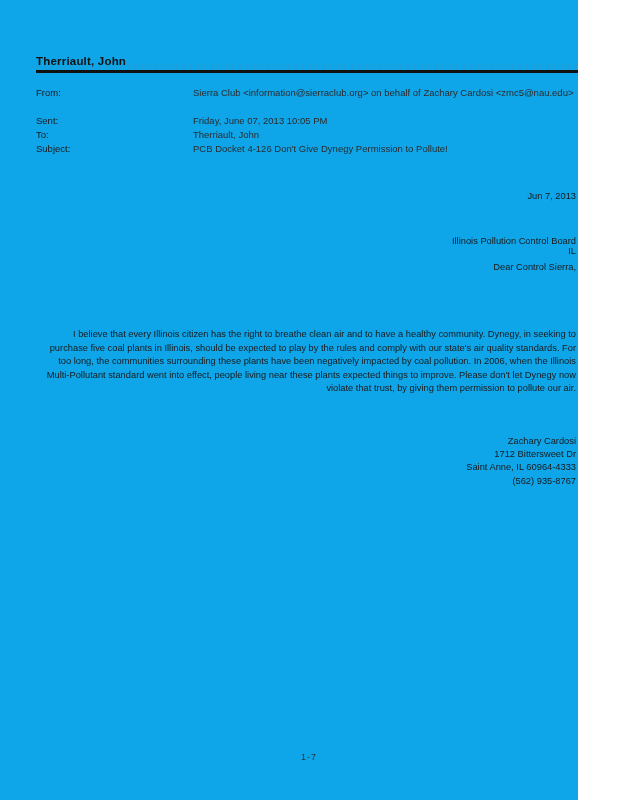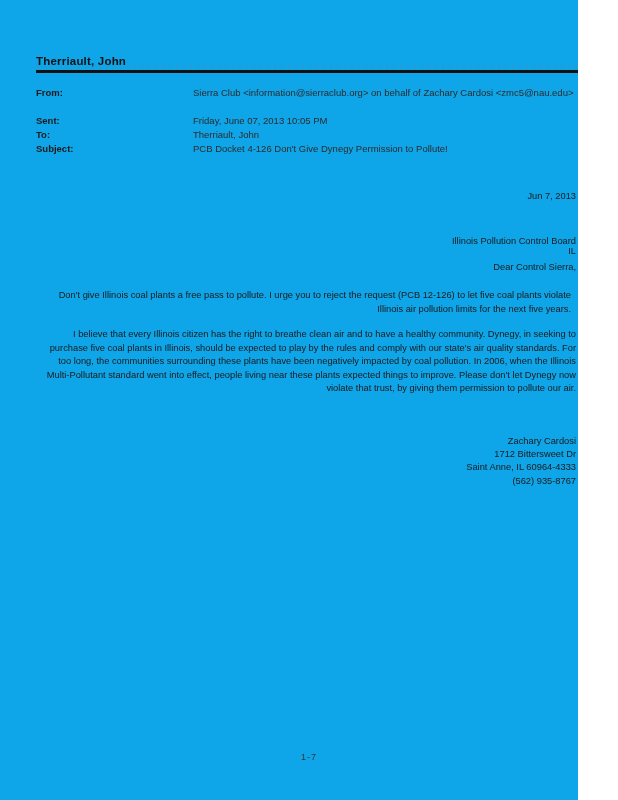--- a/index.html
+++ b/index.html
@@ -54,21 +54,21 @@
     opacity: 0.55;
   }
   .hdr {
     position: absolute;
     font-size: 9.5px;
     color: #1a1a1a;
     line-height: 13px;
   }
   .hdr-label {
     left: 36px;
-    font-weight: bold;
+    font-weight: normal;
   }
   .hdr-value {
     left: 193px;
     width: 392px;
   }
   .r1 { top: 86px; }
   .r2 { top: 114px; }
   .r3 { top: 128px; }
   .r4 { top: 142px; }
 
@@ -121,21 +121,20 @@
   <div class="hdr hdr-label r3">To:</div>
   <div class="hdr hdr-value r3 faint">Therriault, John</div>
 
   <div class="hdr hdr-label r4">Subject:</div>
   <div class="hdr hdr-value r4 faint">PCB Docket 4-126    Don't Give Dynegy Permission to Pollute!</div>
 
   <div class="body-text date-line">Jun 7, 2013</div>
   <div class="body-text addr" style="white-space: pre-line;">Illinois Pollution Control Board
 IL</div>
   <div class="body-text salutation">Dear Control Sierra,</div>
-  <div class="body-text para1">Don't give Illinois coal plants a free pass to pollute. I urge you to reject the request (PCB 12-126) to let five coal plants violate Illinois air pollution limits for the next five years.</div>
   <div class="body-text para2">I believe that every Illinois citizen has the right to breathe clean air and to have a healthy community. Dynegy, in seeking to purchase five coal plants in Illinois, should be expected to play by the rules and comply with our state's air quality standards. For too long, the communities surrounding these plants have been negatively impacted by coal pollution. In 2006, when the Illinois Multi-Pollutant standard went into effect, people living near these plants expected things to improve. Please don't let Dynegy now violate that trust, by giving them permission to pollute our air.</div>
   <div class="body-text sig" style="white-space: pre-line;">Zachary Cardosi
 1712 Bittersweet Dr
 Saint Anne, IL 60964-4333
 (562) 935-8767</div>
 
   <div class="page-number">1-7</div>
 </div>
 
 </body></html>

